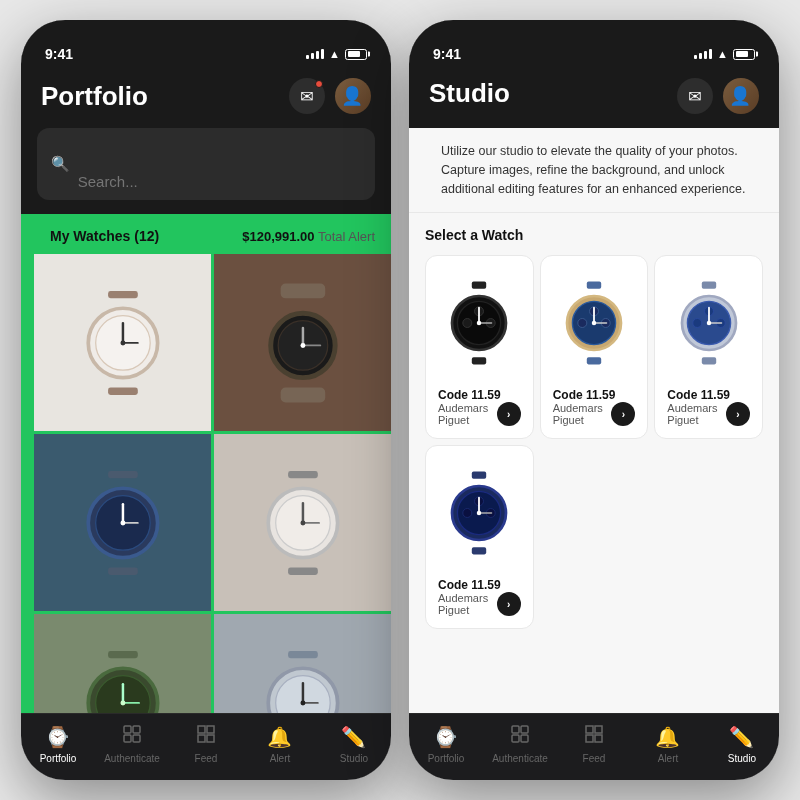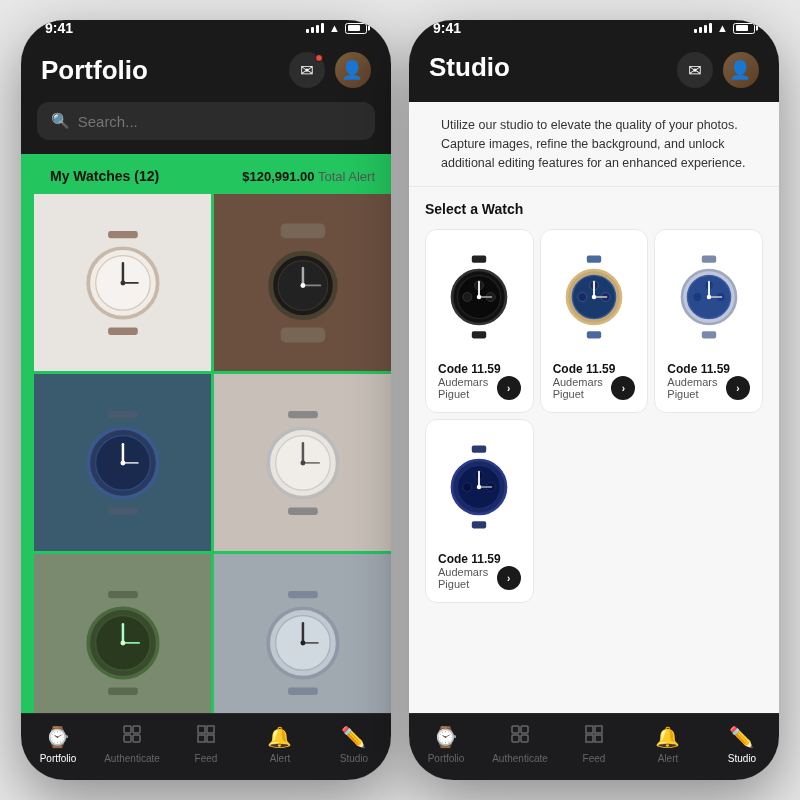--- a/index.html
+++ b/index.html
@@ -36,21 +36,21 @@
       background: #fff;
     }
 
     
     .status-bar {
       background: #1a1a1a;
       color: #fff;
       display: flex;
       justify-content: space-between;
       align-items: center;
-      padding: 0 24px 8px;
+      padding: 26px 24px 8px;
       font-size: 13px;
       font-weight: 600;
       flex-shrink: 0;
     }
     .status-bar .time { font-weight: 700; font-size: 14px; }
     .status-icons { display: flex; gap: 5px; align-items: center; }
     .signal-bars { display: flex; gap: 2px; align-items: flex-end; }
     .signal-bar { width: 3px; background: #fff; border-radius: 1px; }
     .signal-bar:nth-child(1) { height: 4px; }
     .signal-bar:nth-child(2) { height: 6px; }
@@ -127,20 +127,21 @@
       padding: 10px 14px;
       gap: 8px;
     }
     .search-bar input {
       background: transparent;
       border: none;
       outline: none;
       color: #888;
       font-size: 15px;
       flex: 1;
+      margin-top: 35px;
     }
     .search-icon-sym { color: #888; font-size: 15px; }
 
     
     .main-content {
       flex: 1;
       background: #f5f5f5;
       overflow-y: auto;
       overflow-x: hidden;
     }

